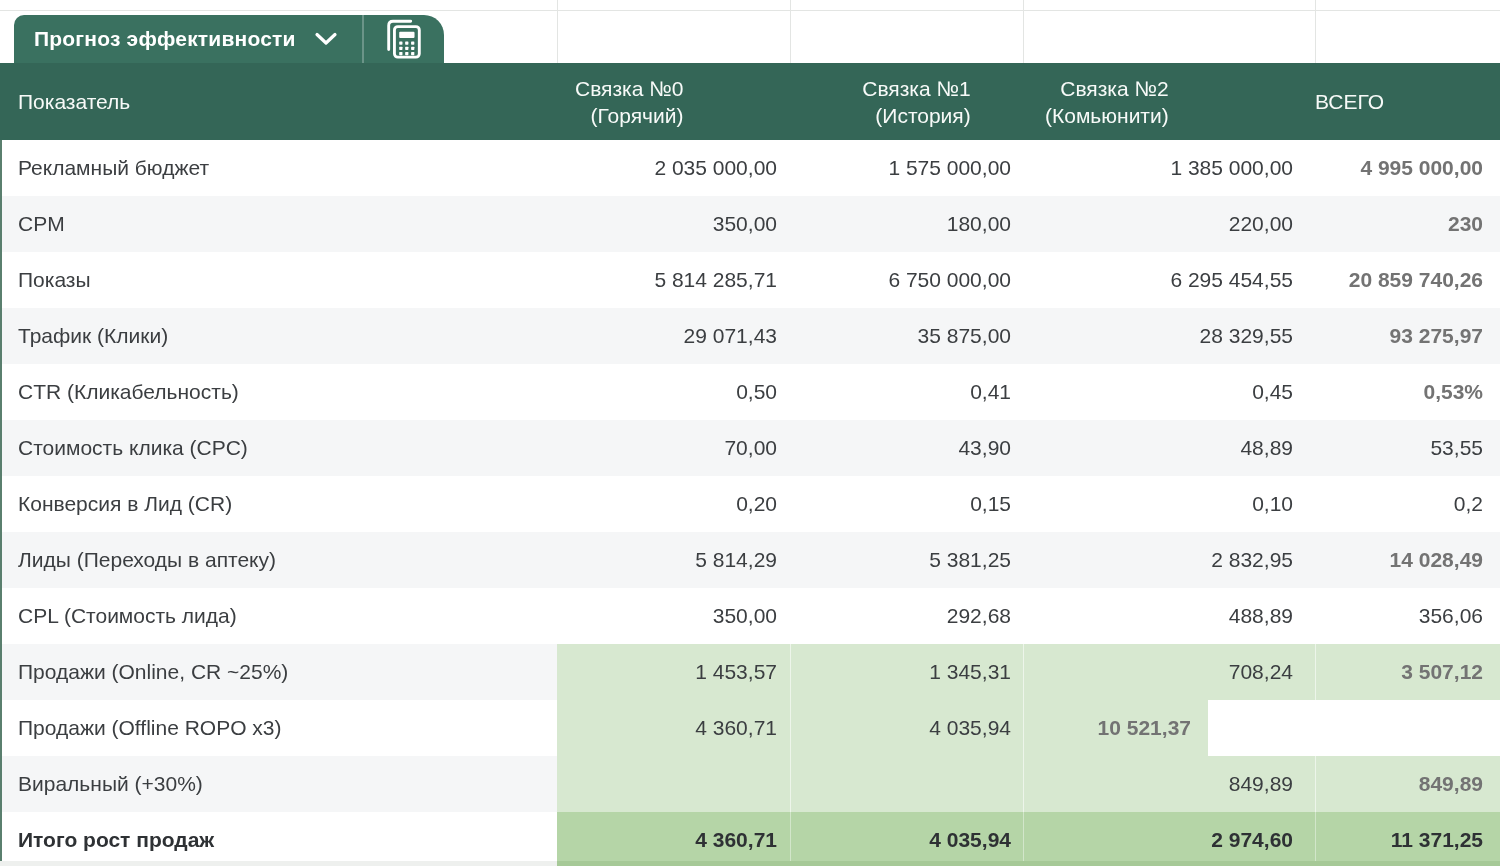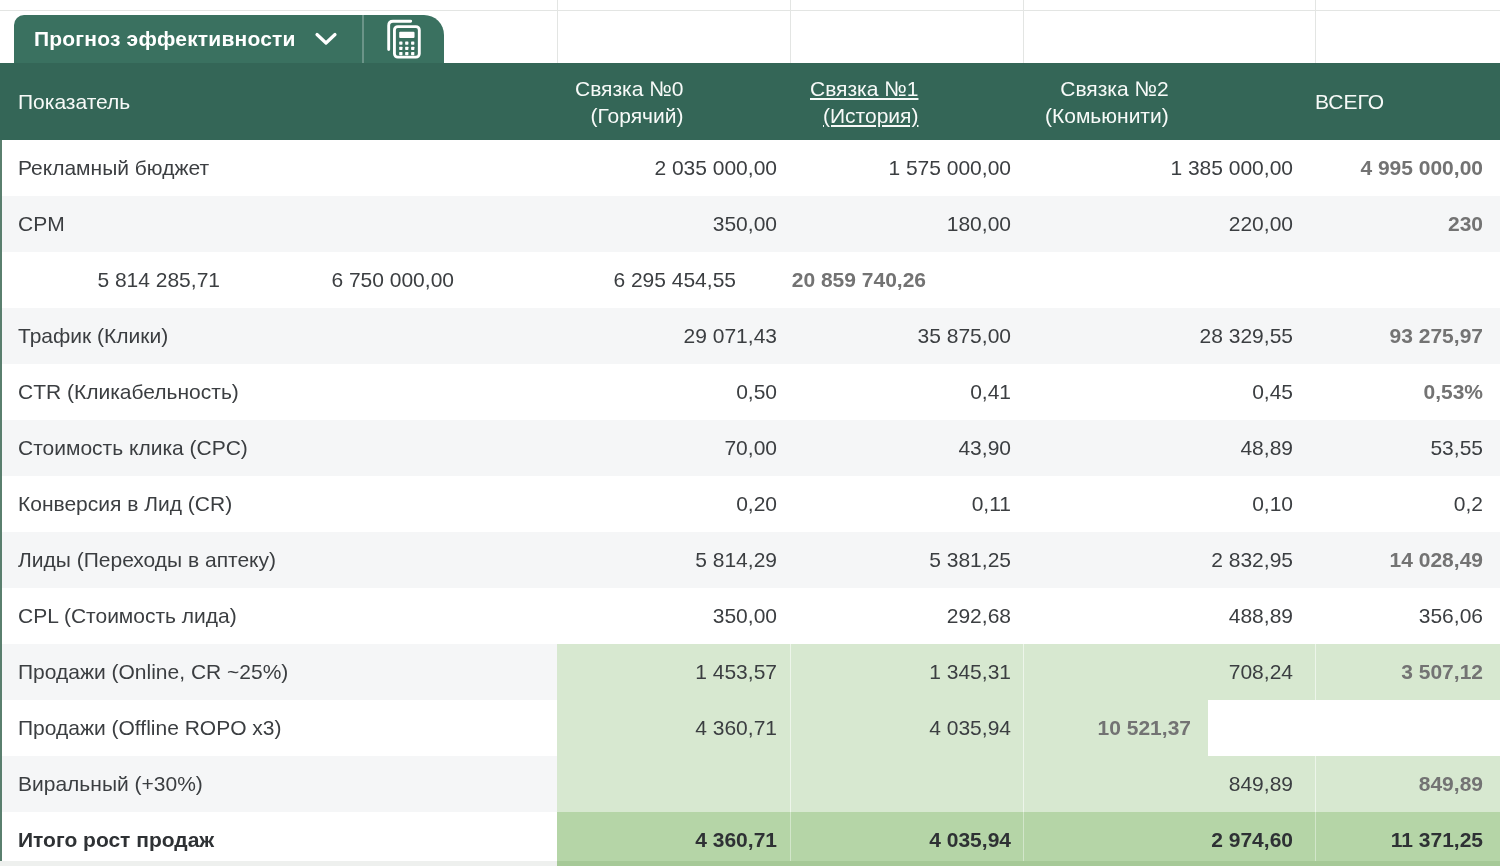--- a/index.html
+++ b/index.html
@@ -32,21 +32,21 @@
   .label{width:557px;padding-left:18px;text-align:right;}
   .val{justify-content:flex-end;text-align:right;}
   .v0{width:233px;padding-right:13px;}
   .v1{width:233px;padding-right:12px;}
   .v2{width:292px;padding-right:22px;}
   .vt{width:185px;padding-right:17px;}
 
   .header{display:flex;height:77px;background:#346657;color:#f7faf8;font-size:21px;font-weight:500;}
   .header .cell span{white-space:pre-line;line-height:27px;}
   .header .v0{justify-content:flex-start;padding-left:18px;padding-right:0;}
-  .header .v1{justify-content:flex-start;padding-left:20px;padding-right:0;text-decoration:underline;}
+  .header .v1{justify-content:center;padding-left:20px;padding-right:0;}
   .header .v2{justify-content:flex-start;padding-left:22px;padding-right:0;}
   .header .vt{justify-content:flex-start;padding-right:16px;}
 
   .row{display:flex;height:56px;font-size:21px;color:#3b3e41;background:#ffffff;}
   .row.stripe .cell{background:#f5f6f7;}
   .row.green .val{background:#d7e8d0;}
   .row.green .val ~ .val{box-shadow:inset 1px 0 0 rgba(255,255,255,.55);}
   .row.total .label{font-weight:700;color:#2e3134;}
   .row.total .val{background:#b5d5a7;font-weight:700;color:#2e3134;}
   .row.total .val ~ .val{box-shadow:inset 1px 0 0 rgba(255,255,255,.4);}
@@ -131,20 +131,21 @@
       <div class="cell val vt">4 995 000,00</div>
     </div>
     <div class="row stripe tot-bold">
       <div class="cell label">CPM</div>
       <div class="cell val v0">350,00</div>
       <div class="cell val v1">180,00</div>
       <div class="cell val v2">220,00</div>
       <div class="cell val vt">230</div>
     </div>
     <div class="row tot-bold">
+      <div class="cell label">Показы</div>
       <div class="cell val v0">5 814 285,71</div>
       <div class="cell val v1">6 750 000,00</div>
       <div class="cell val v2">6 295 454,55</div>
       <div class="cell val vt">20 859 740,26</div>
     </div>
     <div class="row stripe tot-bold">
       <div class="cell label">Трафик (Клики)</div>
       <div class="cell val v0">29 071,43</div>
       <div class="cell val v1">35 875,00</div>
       <div class="cell val v2">28 329,55</div>
@@ -160,21 +161,21 @@
     <div class="row stripe">
       <div class="cell label">Стоимость клика (CPC)</div>
       <div class="cell val v0">70,00</div>
       <div class="cell val v1">43,90</div>
       <div class="cell val v2">48,89</div>
       <div class="cell val vt">53,55</div>
     </div>
     <div class="row">
       <div class="cell label">Конверсия в Лид (CR)</div>
       <div class="cell val v0">0,20</div>
-      <div class="cell val v1">0,11</div>
+      <div class="cell val v1">0,15</div>
       <div class="cell val v2">0,10</div>
       <div class="cell val vt">0,2</div>
     </div>
     <div class="row stripe tot-bold">
       <div class="cell label">Лиды (Переходы в аптеку)</div>
       <div class="cell val v0">5 814,29</div>
       <div class="cell val v1">5 381,25</div>
       <div class="cell val v2">2 832,95</div>
       <div class="cell val vt">14 028,49</div>
     </div>

